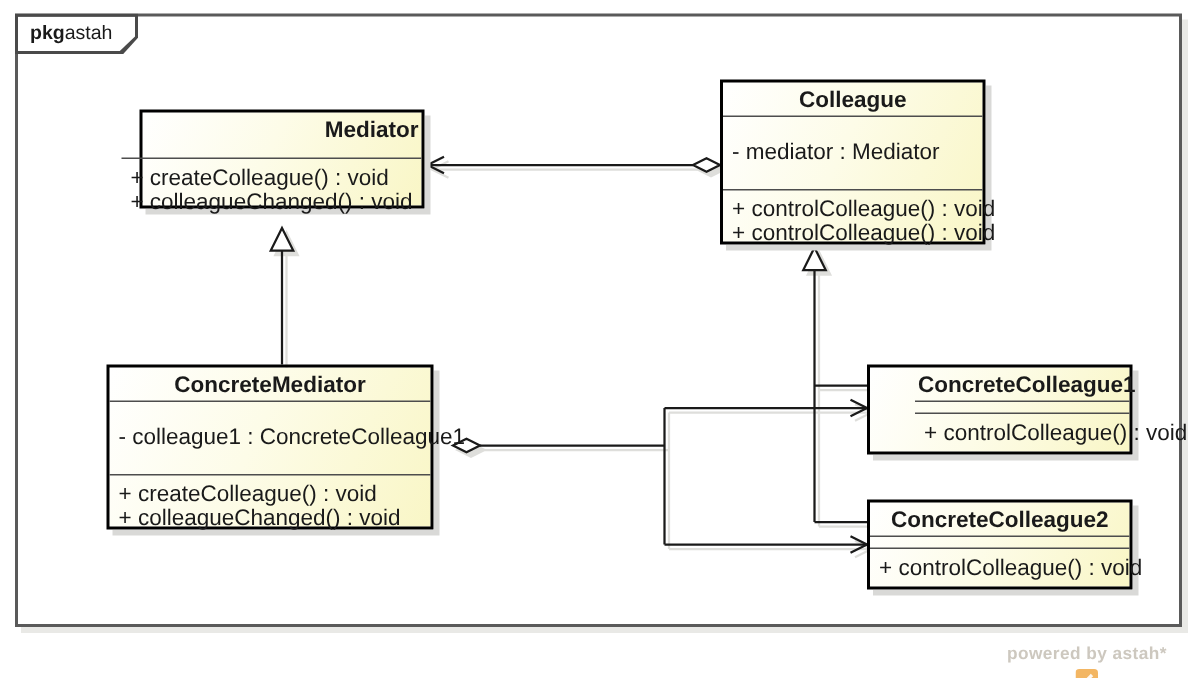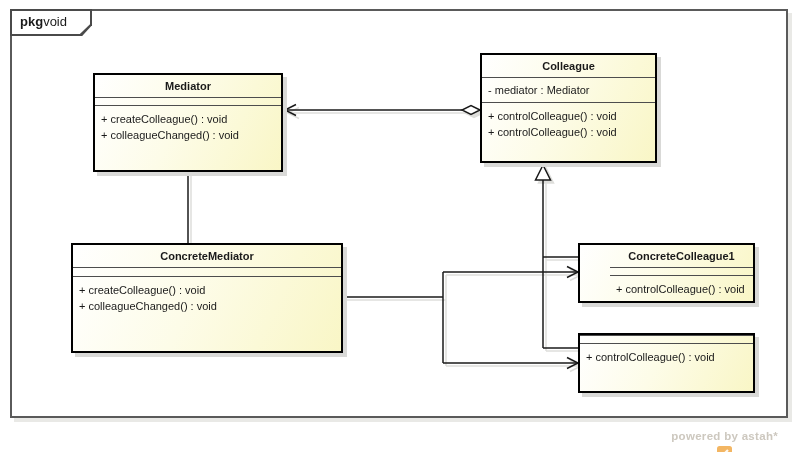--- a/index.html
+++ b/index.html
@@ -31,54 +31,54 @@
   .frame-tab-text .kw{font-weight:bold;margin-top:29px;}
   
   .wires{position:absolute;left:0;top:0;z-index:1;}
   
   .cls{
     position:absolute;box-sizing:border-box;z-index:2;
     border:2px solid #000000;
     background:linear-gradient(115deg,#ffffff 0%,#fdfce8 45%,#f9f6c6 100%);
     box-shadow:4px 4px 0 #d9d9d7;
     display:flex;flex-direction:column;
-    font-size:11px;
+    font-size:15px;
   }
   .cls-title{
     flex:0 0 auto;text-align:center;font-weight:bold;
     padding:4px 2px 3px;line-height:15px;
   }
   .cls-attrs,.cls-ops{border-top:1px solid #4d4d4d;}
-  .cls-attrs{flex:0 0 auto;padding:4px 6px;}
+  .cls-attrs{flex:0 0 auto;padding:16px 6px;}
   .cls-attrs.empty{height:7px;padding:0;}
   .cls-ops{flex:1 1 auto;padding:5px 6px 0;}
   .row{line-height:16px;white-space:nowrap;}
-  #cls-mediator{left:93px;top:73px;width:190px;height:99px;}
+  #cls-mediator{left:93px;top:73px;width:190px;height:66px;align-items:flex-end;}
   #cls-colleague{left:480px;top:53px;width:177px;height:110px;}
-  #cls-concrete-mediator{left:71px;top:243px;width:272px;height:110px;}
+  #cls-concrete-mediator{left:71px;top:243px;width:218px;height:110px;}
   #cls-concrete-colleague1{left:578px;top:243px;width:177px;height:60px;padding-left:30px;}
   #cls-concrete-colleague2{left:578px;top:333px;width:177px;height:60px;}
   
   .watermark{
     position:absolute;right:22px;top:430px;z-index:2;
     display:flex;align-items:center;gap:4px;
     color:#cdc8bf;font-size:11.5px;font-weight:bold;letter-spacing:.3px;flex-direction:column;
   }
   .astah-logo{width:15px;height:15px;display:block;}
 </style>
 </head>
 <body>
 
 <div class="canvas">
 
   <div class="frame"></div>
   <div class="frame-tab">
     <div class="frame-tab-inner"></div>
   </div>
-  <div class="frame-tab-text"><span class="kw">pkg</span><span>void</span></div>
+  <div class="frame-tab-text"><span class="kw">pkg</span><span>astah</span></div>
 
   <svg class="wires" width="800" height="452" viewBox="0 0 800 452">
     
     <g transform="translate(3,3)" stroke="#dededb" fill="none" stroke-width="1.5">
       <path d="M462,110 H285"></path>
         <path d="M296,104.5 L285,110 L296,115.5"></path>
       <path d="M480,110 L471,105.5 L462,110 L471,114.5 Z" fill="#dededb"></path>
       <path d="M188,167 V243"></path>
         <path d="M188,152 L180.5,167 L195.5,167 Z" fill="#dededb"></path>
       <path d="M543,165 L535.5,180 L550.5,180 Z" fill="#dededb"></path>
@@ -143,36 +143,38 @@
     </div>
     <div class="cls-ops">
       <div class="row">+ controlColleague() : void</div>
       <div class="row">+ controlColleague() : void</div>
     </div>
   </div>
 
   <div class="cls" id="cls-concrete-mediator">
     <div class="cls-title">ConcreteMediator</div>
     <div class="cls-attrs">
+      <div class="row">- colleague1 : ConcreteColleague1</div>
     </div>
     <div class="cls-ops">
       <div class="row">+ createColleague() : void</div>
       <div class="row">+ colleagueChanged() : void</div>
     </div>
   </div>
 
   <div class="cls" id="cls-concrete-colleague1">
     <div class="cls-title">ConcreteColleague1</div>
     <div class="cls-attrs empty"></div>
     <div class="cls-ops">
       <div class="row">+ controlColleague() : void</div>
     </div>
   </div>
 
   <div class="cls" id="cls-concrete-colleague2">
+    <div class="cls-title">ConcreteColleague2</div>
     <div class="cls-attrs empty"></div>
     <div class="cls-ops">
       <div class="row">+ controlColleague() : void</div>
     </div>
   </div>
 
   <div class="watermark">
     <span>powered by astah*</span>
     <svg class="astah-logo" viewBox="0 0 15 15">
       <rect x="0" y="0" width="15" height="15" rx="2.5" fill="#f0a43c" opacity="0.8"></rect>

